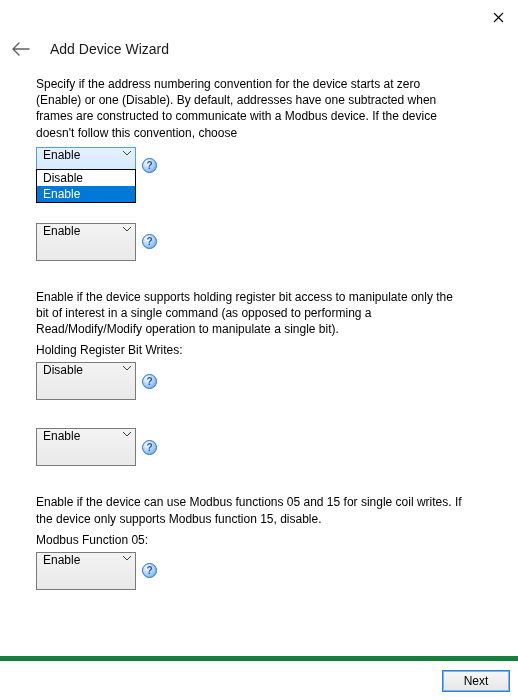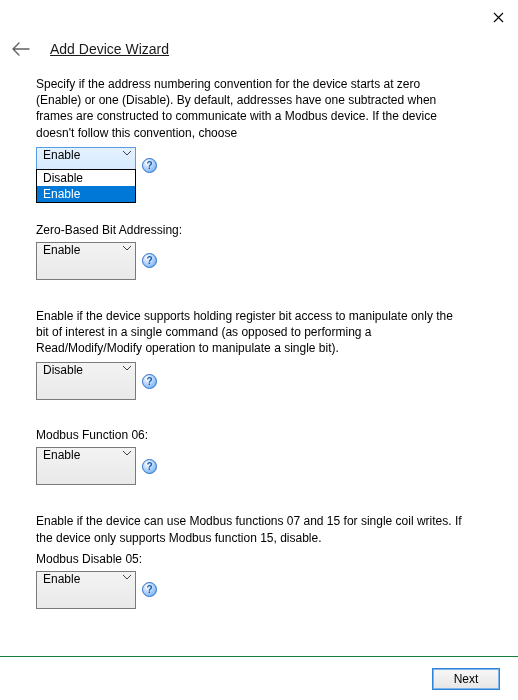--- a/index.html
+++ b/index.html
@@ -32,21 +32,20 @@
     gap: 20px;
   }
   .back-arrow {
     width: 18px; height: 18px;
     display: flex; align-items: center; justify-content: center;
     color: #606060;
   }
   .title {
     font-size: 14px;
     color: #1a1a1a;
-    text-decoration: underline;
   }
   .content {
     padding: 0 50px 0 36px;
   }
   .section-desc {
     margin-bottom: 6px;
     line-height: 1.35;
   }
   .field-label {
     margin-bottom: 5px;
@@ -105,26 +104,26 @@
     color: #1d5aa6;
     font-size: 10px;
     font-weight: bold;
     display: flex;
     align-items: center;
     justify-content: center;
   }
   .footer {
     position: absolute;
     bottom: 0; left: 0; right: 0;
-    border-top: 1px solid #15803d;
+    border-top: 5px solid #15803d;
     height: 44px;
     display: flex;
     justify-content: flex-end;
     align-items: center;
-    padding-right: 18px;
+    padding-right: 8px;
     gap: 6px;
     background: #fff;
   }
   .btn {
     width: 68px;
     height: 22px;
     border: 1px solid #adadad;
     background: linear-gradient(#f7f7f7, #e6e6e6);
     font-size: 12px;
     display: flex;
@@ -168,61 +167,60 @@
           </svg>
       </span>
       <div class="dropdown-list">
         <div class="opt">Disable</div>
         <div class="opt sel">Enable</div>
       </div>
     </div>
     <div class="help-icon">?</div>
   </div>
 
-  <div class="field-label">Zero-Based Bit Addressing:</div>
   <div class="field-row">
     <div class="combo">
       <span>Enable</span>
       <span class="chev">
         <svg width="8" height="5" viewBox="0 0 8 5">
             <path d="M0 0 L4 4 L8 0" stroke="#404040" stroke-width="1" fill="none"></path>
           </svg>
       </span>
     </div>
     <div class="help-icon">?</div>
   </div>
 
   <div class="section-desc">Enable if the device supports holding register bit access to manipulate only the bit of interest in a single command (as opposed to performing a Read/Modify/Modify operation to manipulate a single bit).</div>
+  <div class="field-label">Holding Register Bit Writes:</div>
   <div class="field-row">
     <div class="combo">
       <span>Disable</span>
       <span class="chev">
         <svg width="8" height="5" viewBox="0 0 8 5">
             <path d="M0 0 L4 4 L8 0" stroke="#404040" stroke-width="1" fill="none"></path>
           </svg>
       </span>
     </div>
     <div class="help-icon">?</div>
   </div>
 
-  <div class="field-label">Modbus Function 06:</div>
-  <div class="field-row">
-    <div class="combo">
-      <span>Enable</span>
-      <span class="chev">
-        <svg width="8" height="5" viewBox="0 0 8 5">
-            <path d="M0 0 L4 4 L8 0" stroke="#404040" stroke-width="1" fill="none"></path>
-          </svg>
-      </span>
-    </div>
-    <div class="help-icon">?</div>
-  </div>
-
-  <div class="section-desc">Enable if the device can use Modbus functions 07 and 15 for single coil writes. If the device only supports Modbus function 15, disable.</div>
-  <div class="field-label">Modbus Disable 05:</div>
+  <div class="field-row">
+    <div class="combo">
+      <span>Enable</span>
+      <span class="chev">
+        <svg width="8" height="5" viewBox="0 0 8 5">
+            <path d="M0 0 L4 4 L8 0" stroke="#404040" stroke-width="1" fill="none"></path>
+          </svg>
+      </span>
+    </div>
+    <div class="help-icon">?</div>
+  </div>
+
+  <div class="section-desc">Enable if the device can use Modbus functions 05 and 15 for single coil writes. If the device only supports Modbus function 15, disable.</div>
+  <div class="field-label">Modbus Function 05:</div>
   <div class="field-row">
     <div class="combo">
       <span>Enable</span>
       <span class="chev">
         <svg width="8" height="5" viewBox="0 0 8 5">
             <path d="M0 0 L4 4 L8 0" stroke="#404040" stroke-width="1" fill="none"></path>
           </svg>
       </span>
     </div>
     <div class="help-icon">?</div>

